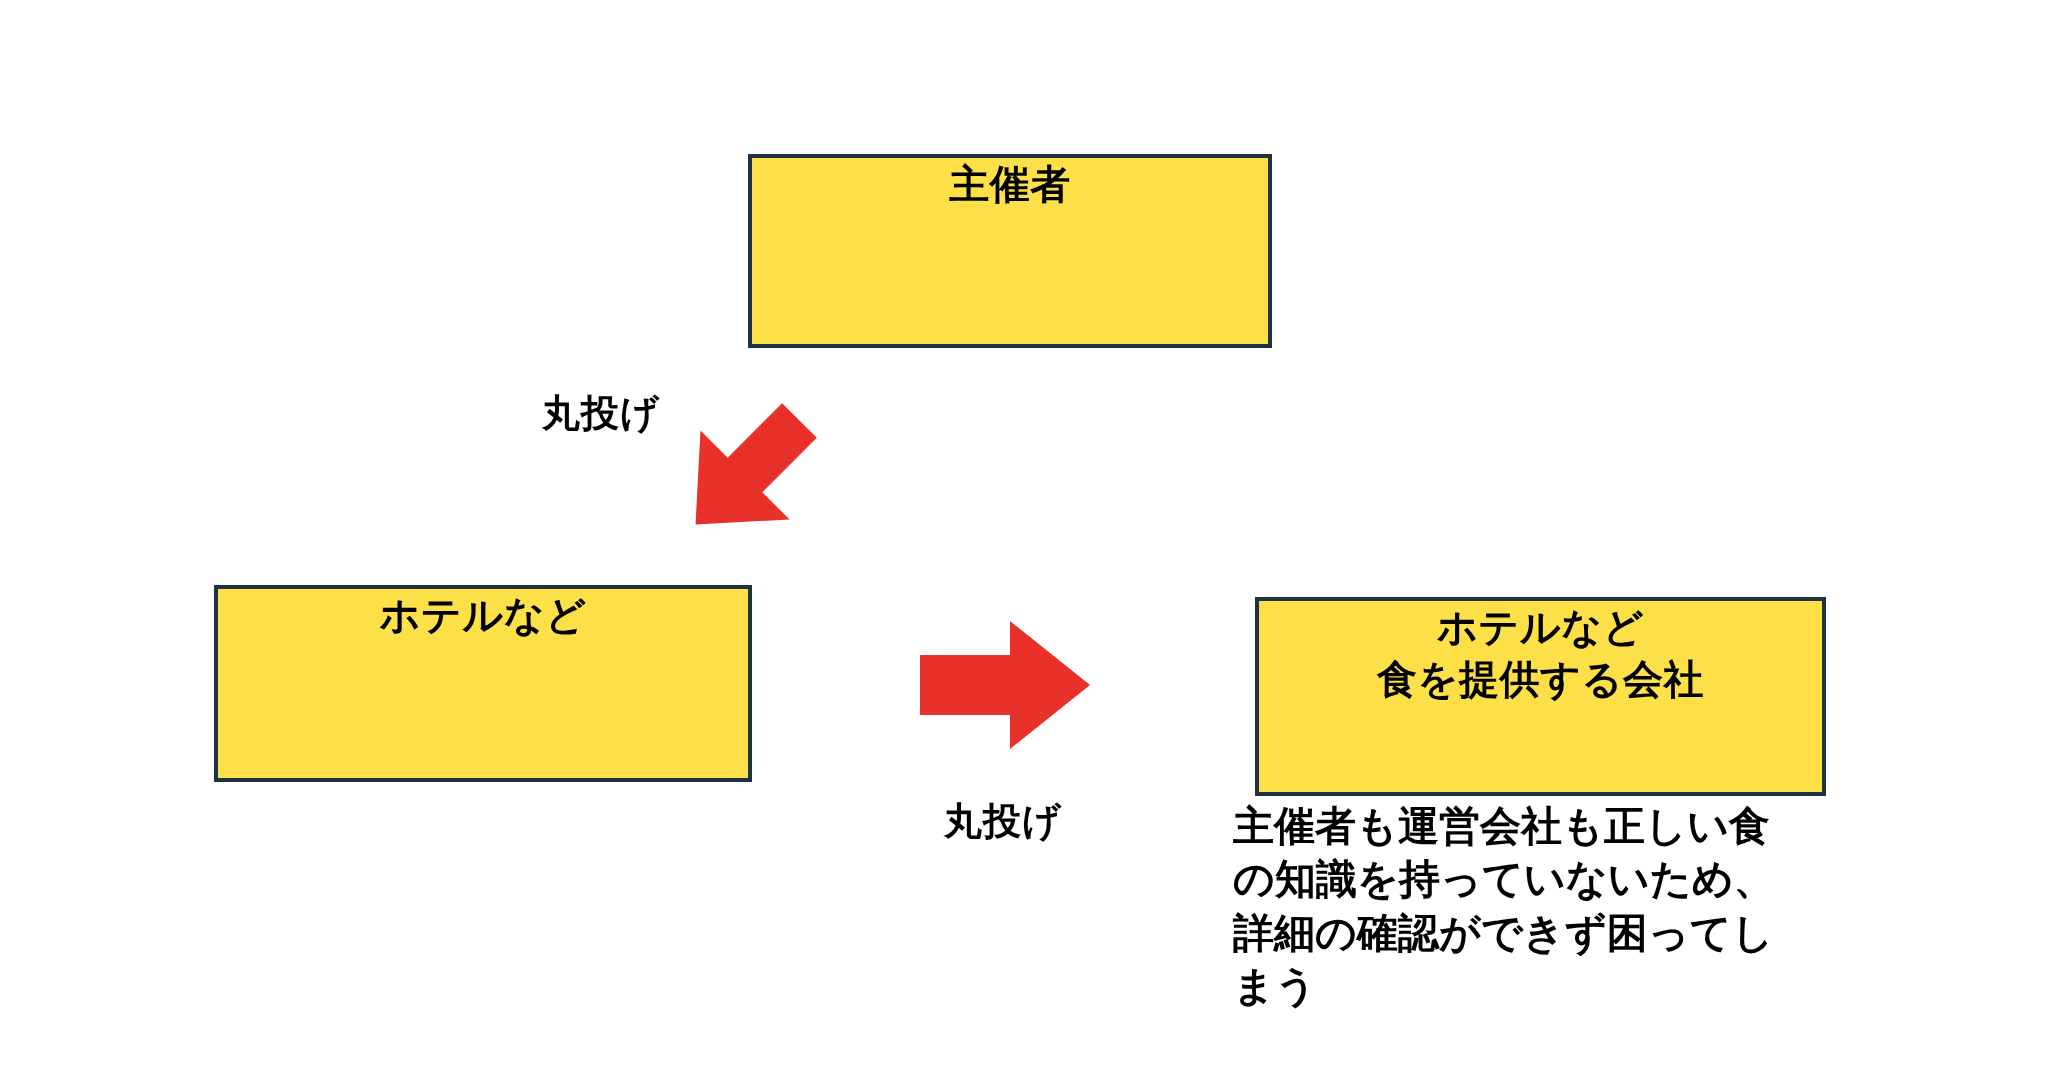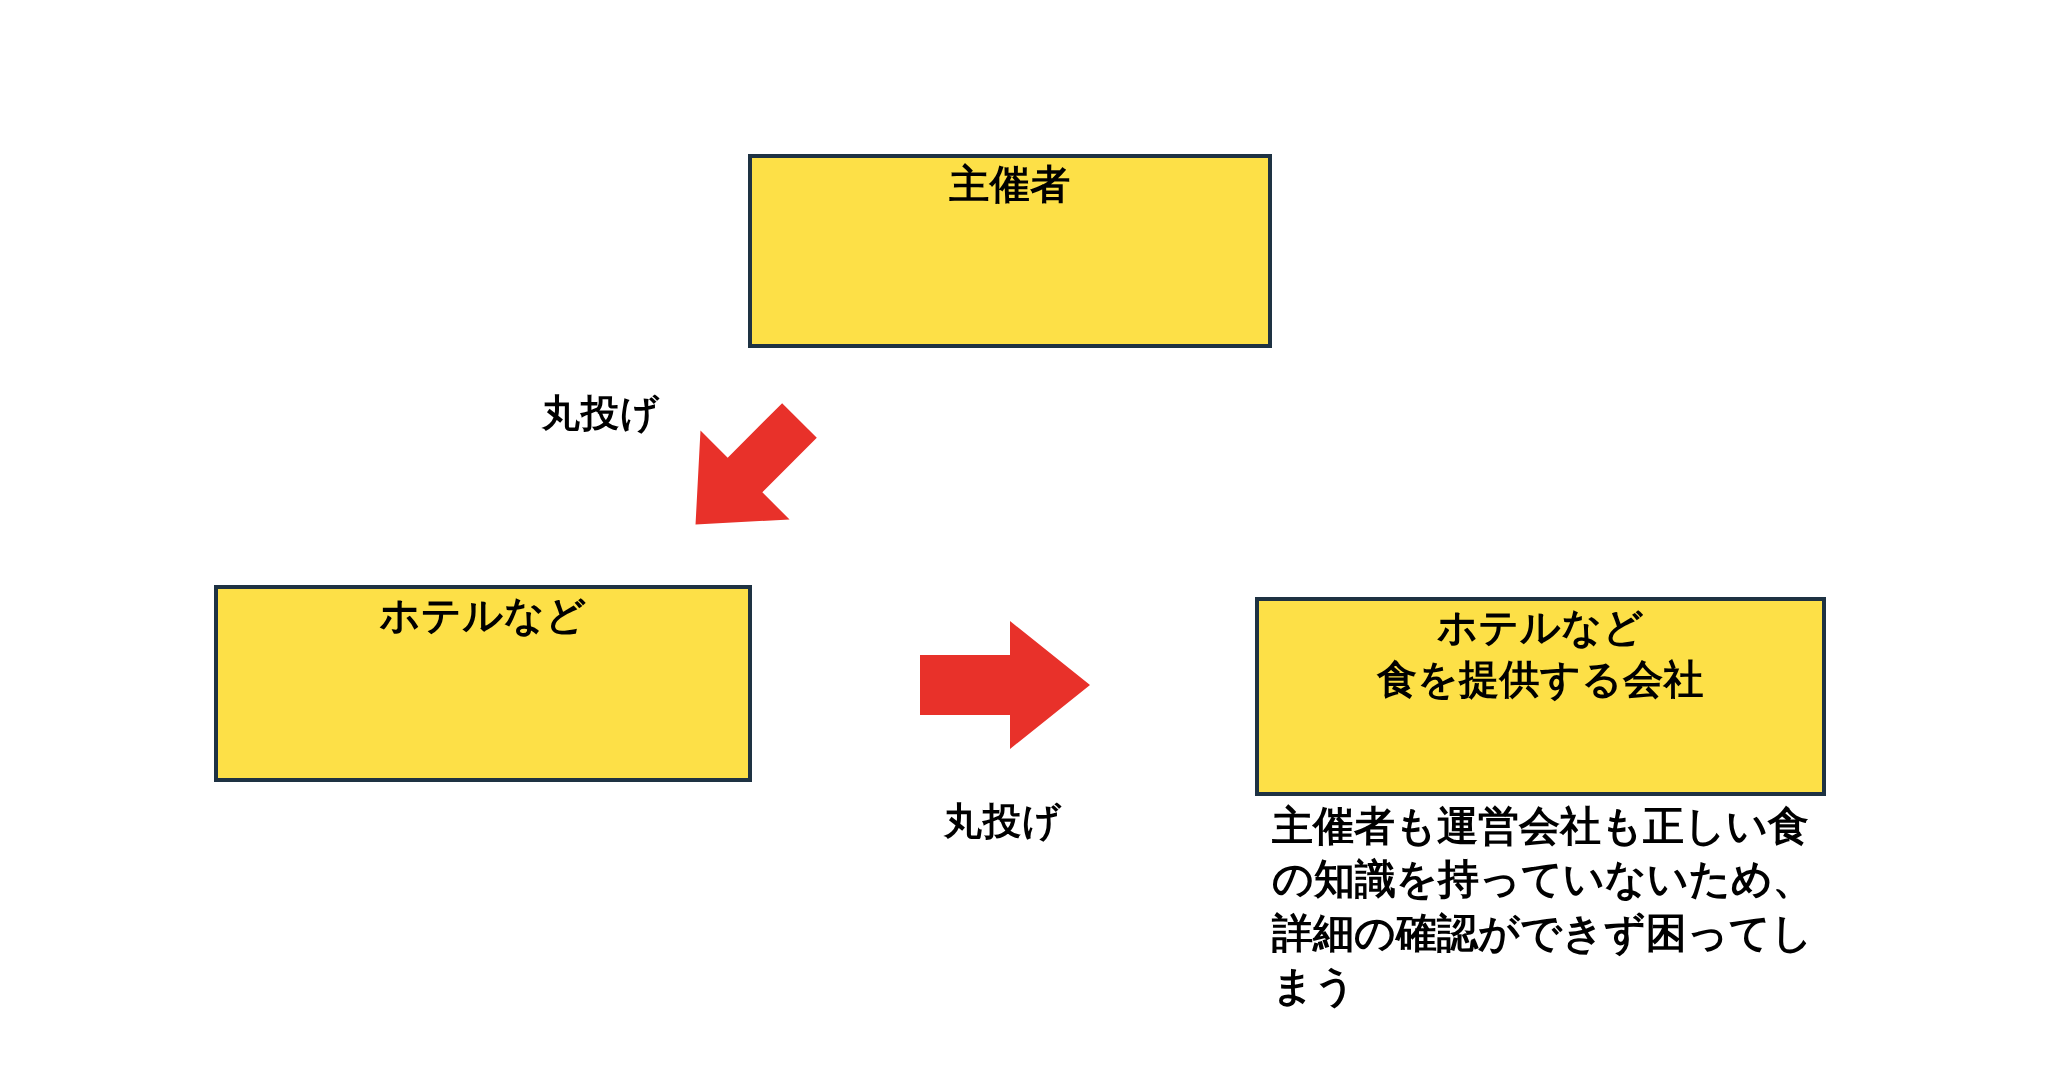--- a/index.html
+++ b/index.html
@@ -87,21 +87,21 @@
     color: #000000;
     letter-spacing: 1px;
     white-space: nowrap;
   }
   #label-delegate-1 { left: 542px; top: 388px; }
   #label-delegate-2 { left: 944px; top: 796px; }
 
   
   #caption-problem {
     position: absolute;
-    left: 1272px;
+    left: 1233px;
     top: 800px;
     width: 560px;
     font-size: 41px;
     font-weight: bold;
     color: #000000;
     line-height: 1.30;
     letter-spacing: 0px;
     white-space: pre-line;
   }
 </style>

